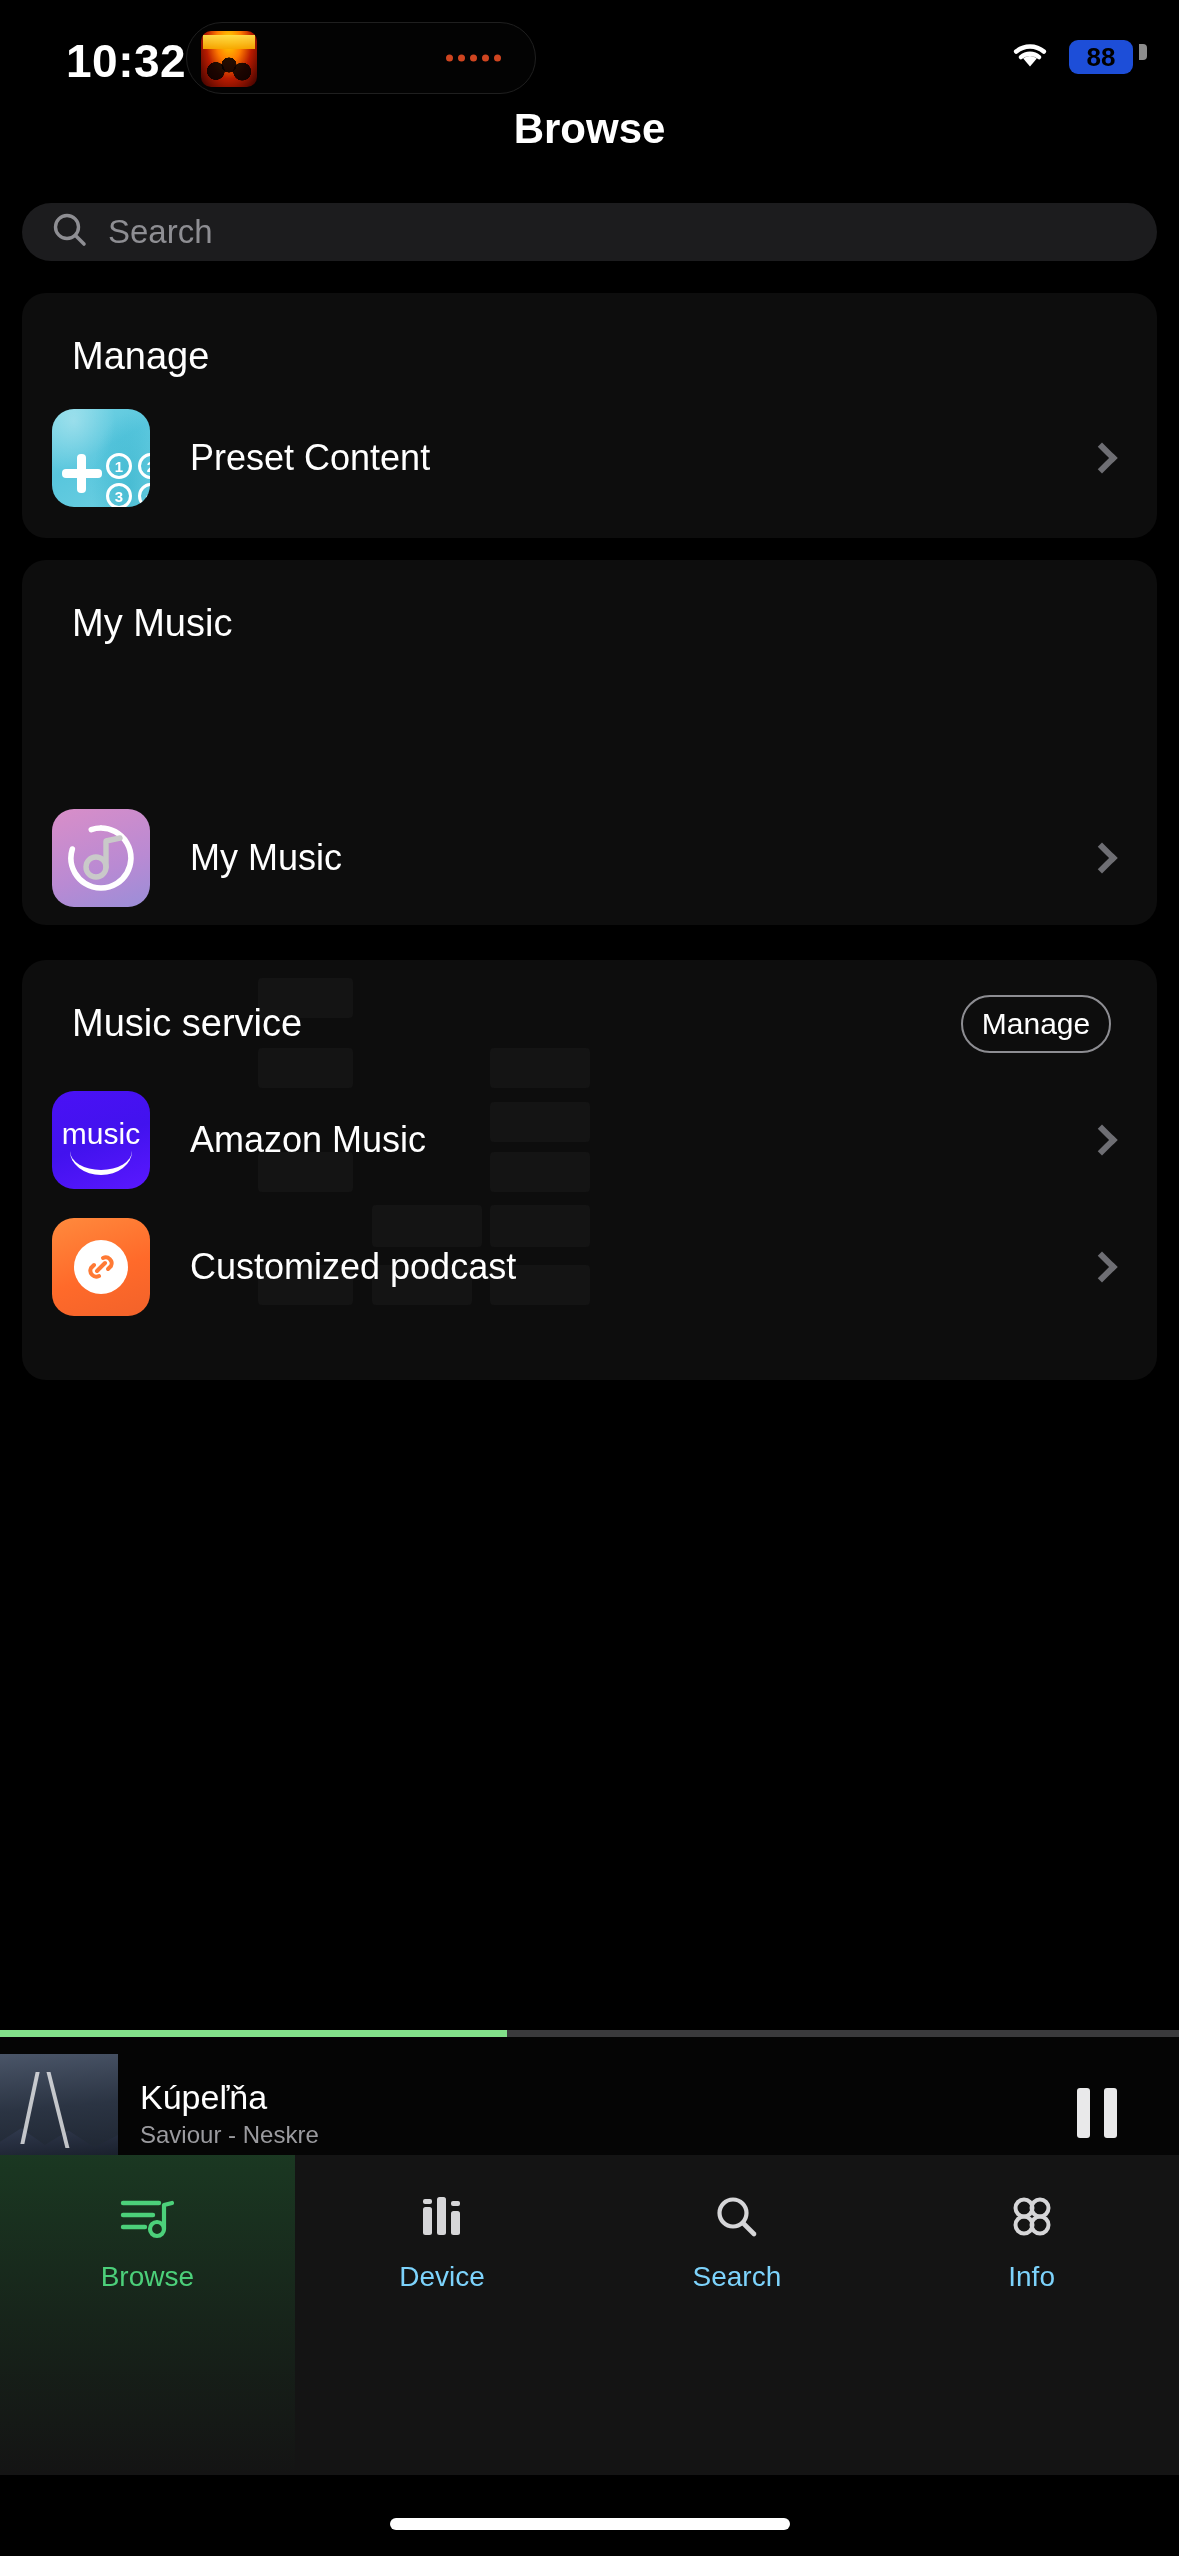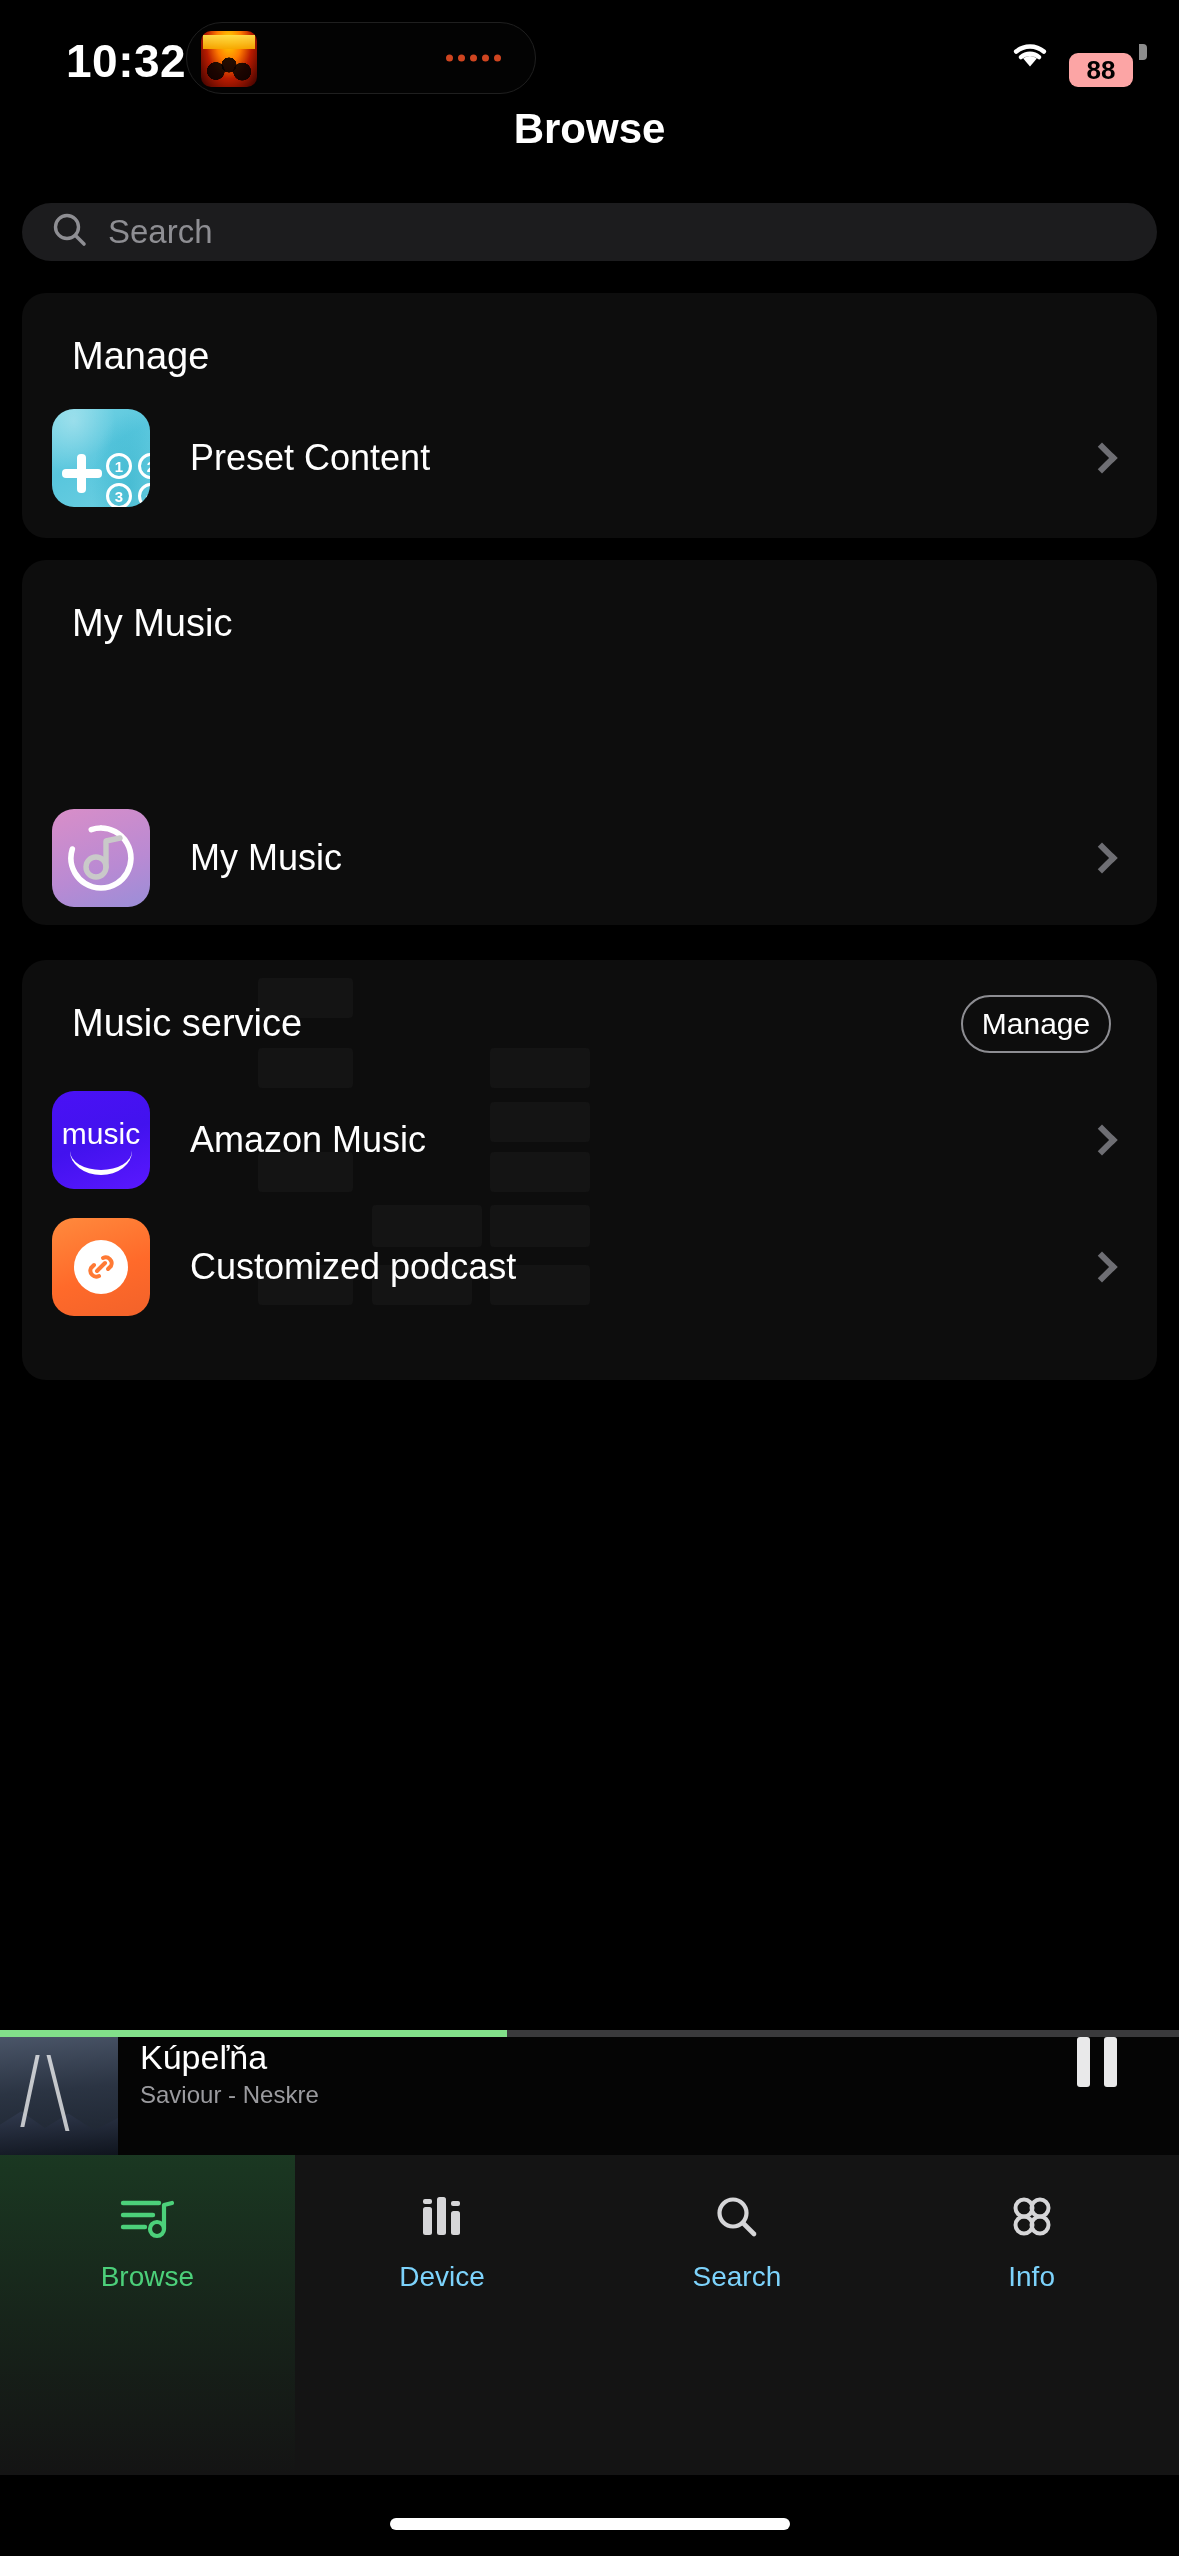--- a/index.html
+++ b/index.html
@@ -48,22 +48,22 @@
     display:flex; gap:5px;
   }
   .island-wave i{
     display:block; width:7px; height:7px; border-radius:50%;
     background:#cf4520;
   }
   .wifi{
     position:absolute; right:128px; top:38px; width:42px; height:32px;
   }
   .battery{
-    position:absolute; right:46px; top:53px; width:64px; height:34px;
-    background:#fca5a5; border-radius:9px;
+    position:absolute; right:46px; top:40px; width:64px; height:34px;
+    background:#1d4ed8; border-radius:9px;
   }
   .battery-text{
     position:absolute; inset:0; display:flex; align-items:center; justify-content:center;
     font-size:26px; font-weight:bold; color:#000;
   }
   .battery-tip{
     position:absolute; right:32px; top:44px; width:8px; height:16px;
     background:#fff; border-radius:0 4px 4px 0; opacity:.55;
   }
 
@@ -174,21 +174,21 @@
   .skel{ position:absolute; background:#141414; border-radius:4px; }
 
   
   .progress-track{
     position:absolute; left:0; top:2030px; width:1179px; height:7px;
     background:#3a3a3c;
   }
   .progress-fill{ height:100%; background:#82e08a; }
   .miniplayer{
     position:absolute; left:0; top:2037px; width:1179px; height:152px;
-    background:#050505; display:flex; align-items:flex-start;
+    background:#050505; display:flex; align-items:center;
   }
   .mp-art{
     width:118px; height:118px; flex:none; position:relative; overflow:hidden;
     background:linear-gradient(175deg,#4a5568 0%,#2b3443 45%,#1a212c 100%);
   }
   .mp-art::before{
     content:""; position:absolute; left:0; right:0; bottom:0; height:56px;
     background:linear-gradient(175deg,#39435a 0%,#0f141d 100%);
     clip-path:polygon(0 46%,18% 22%,38% 52%,58% 26%,80% 56%,100% 34%,100% 100%,0 100%);
   }

